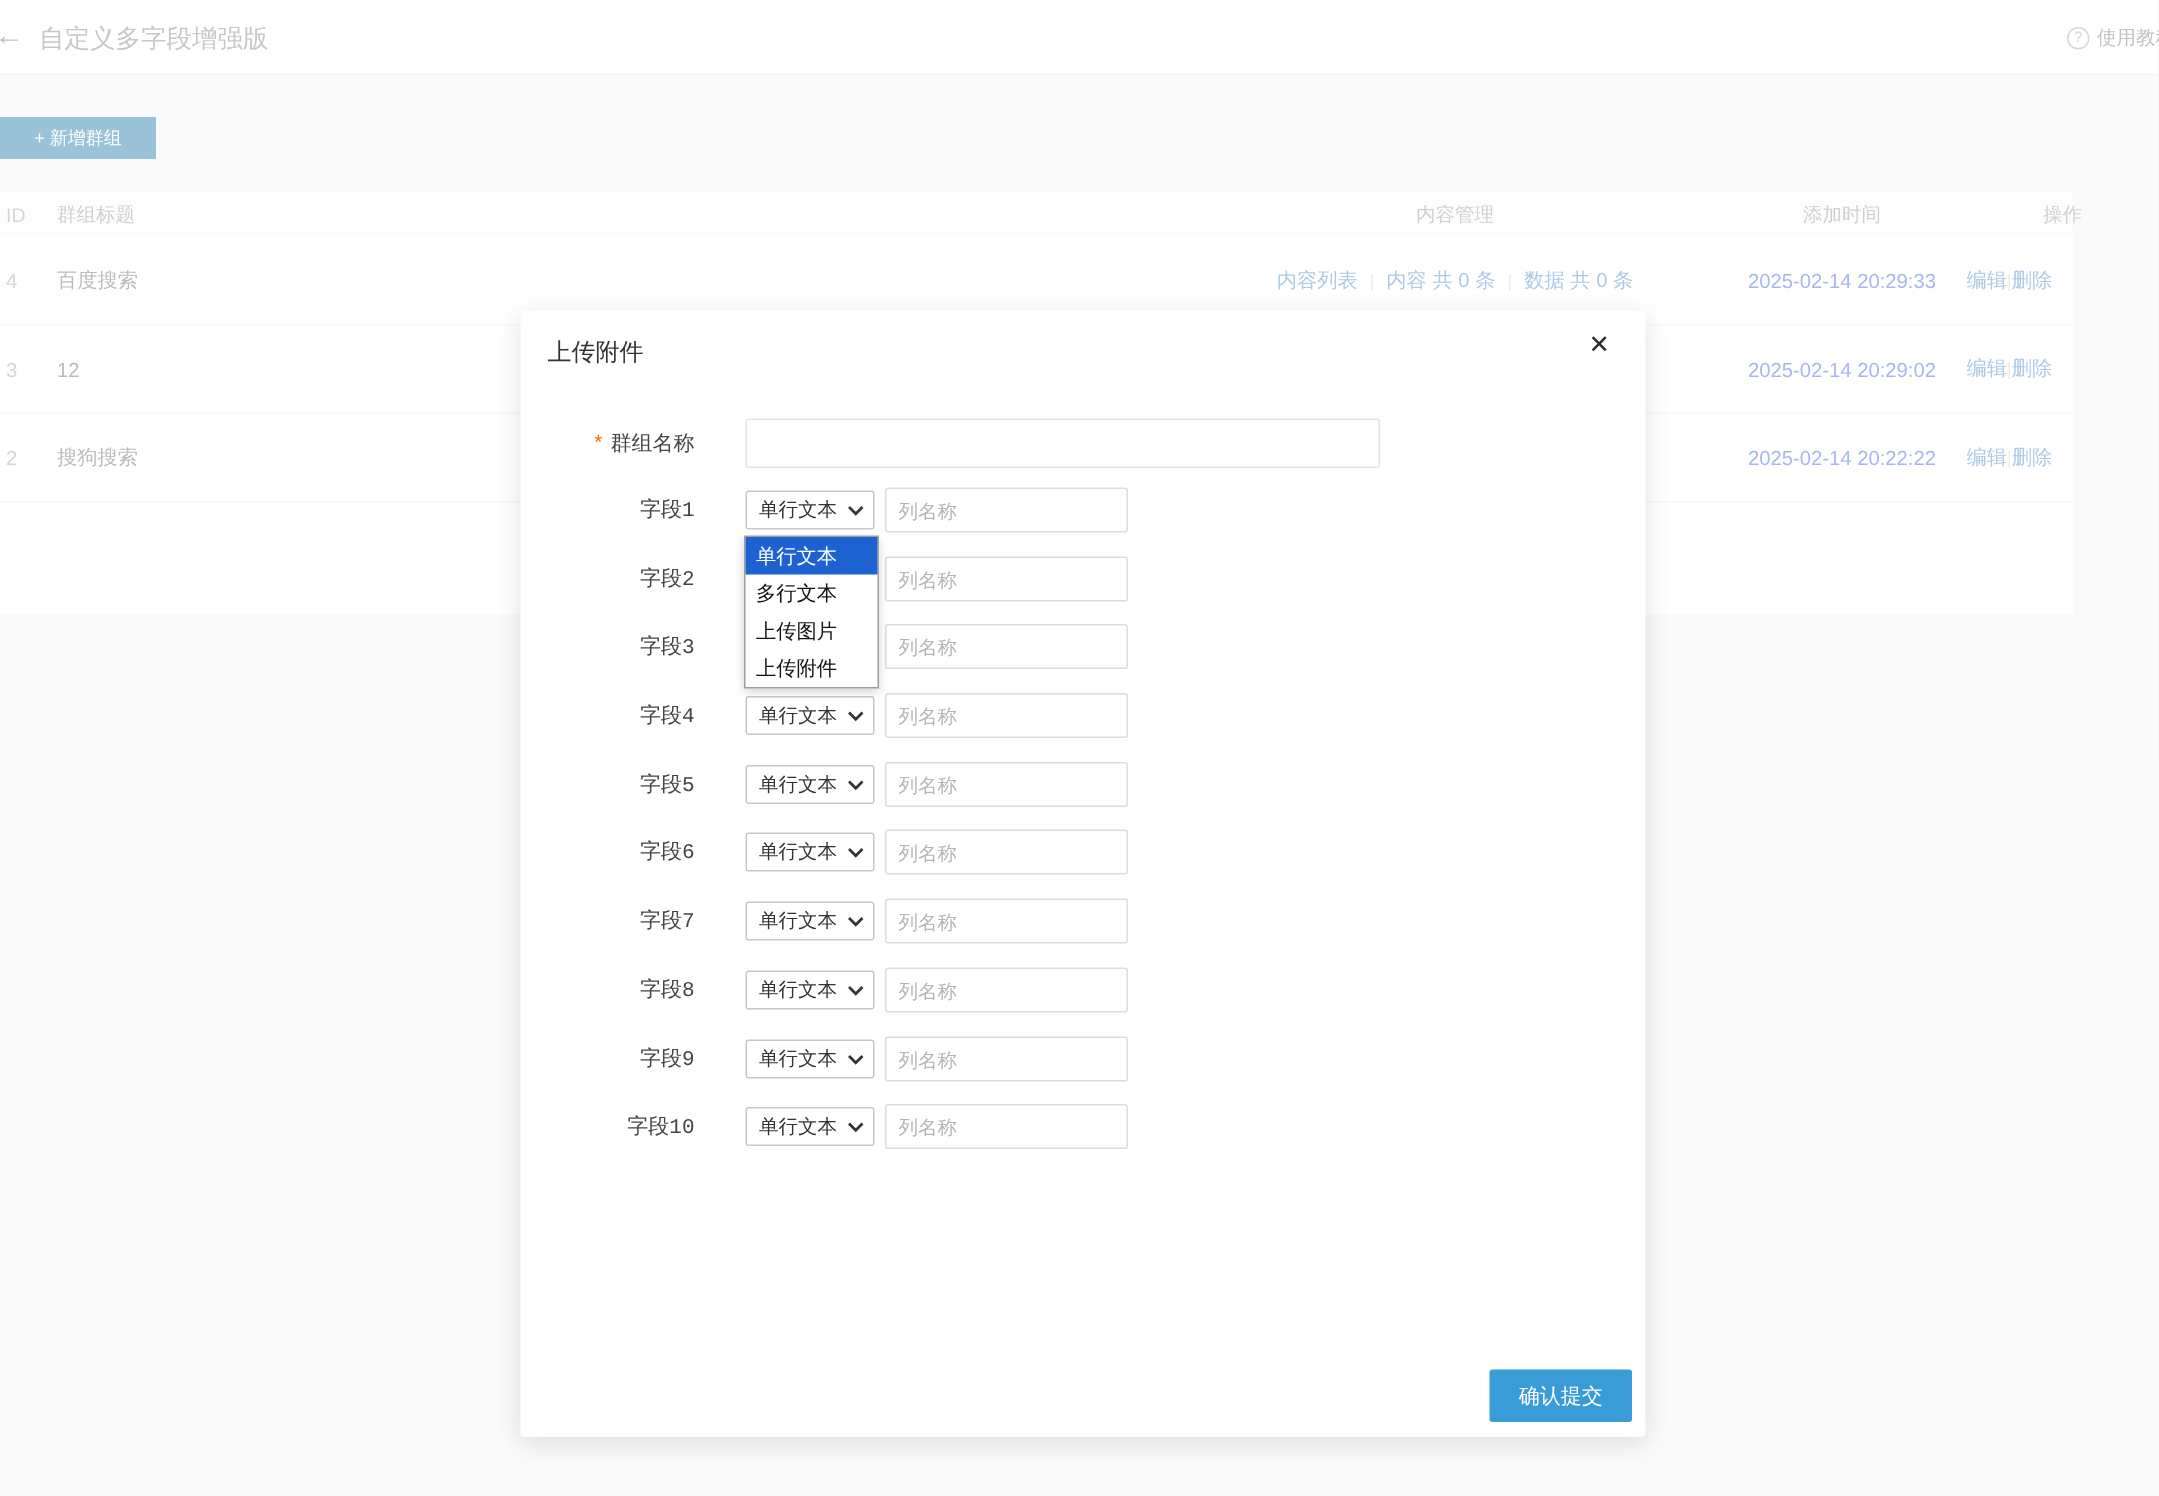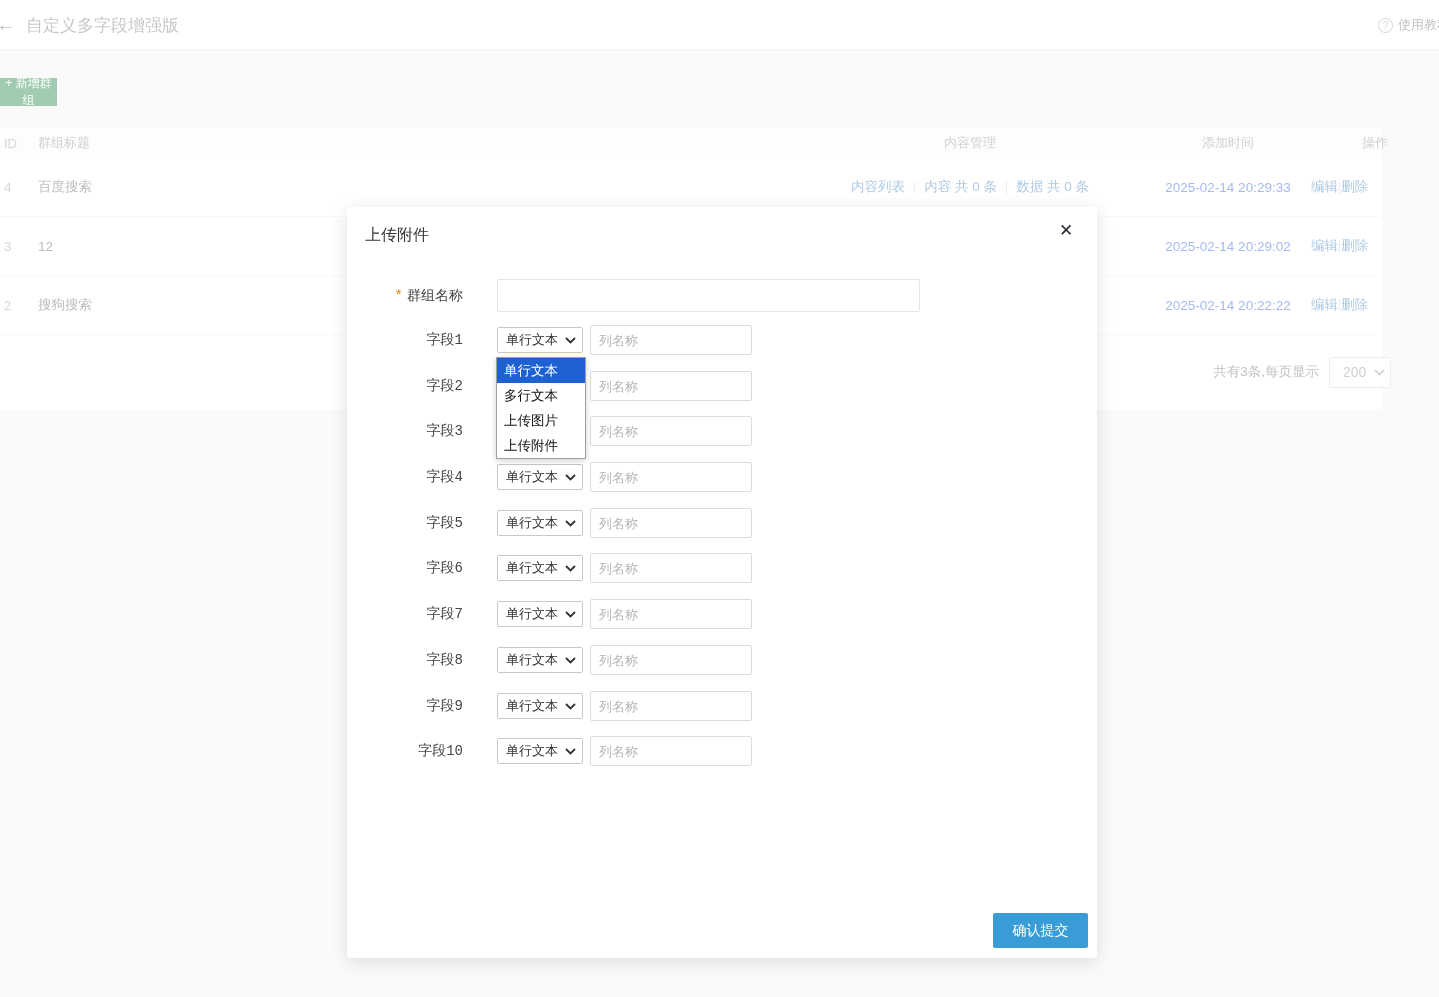--- a/index.html
+++ b/index.html
@@ -24,22 +24,22 @@
     position:absolute; left:1378px; top:16px; white-space:nowrap;
     font-size:13px; color:#666; display:flex; align-items:center; gap:5px; cursor:pointer;
   }
   .help-circle {
     display:inline-flex; align-items:center; justify-content:center;
     width:15px; height:15px; border:1px solid #999; border-radius:50%;
     font-size:10px; color:#999;
   }
   
   .add-btn {
-    position:absolute; left:0; top:78px; width:57px; height:28px;
-    background:#15803d; color:#fff; font-size:12px; border:none; cursor:pointer;
+    position:absolute; left:0; top:78px; width:104px; height:28px;
+    background:#0369a1; color:#fff; font-size:12px; border:none; cursor:pointer;
     display:flex; align-items:center; justify-content:center;
     font-family:inherit;
   }
   
   .table-wrap {
     position:absolute; left:0; top:128px; width:1382px; height:282px; background:#fff;
   }
   .trow {
     display:grid; grid-template-columns:38px 757px 350px 166px 128px;
     align-items:center;
@@ -189,29 +189,20 @@
       <span class="tlink">数据 共 0 条</span>
     </div>
     <div class="cell-center cell-time">2025-02-14 20:22:22</div>
     <div class="cell-ops">
       <span class="tlink">编辑</span>
       <span class="sep">|</span>
       <span class="tlink">删除</span>
     </div>
   </div>
 
-  <div class="pagination">
-    <span class="page-summary">共有3条,每页显示</span>
-    <div class="page-size-select">
-      <span>200</span>
-      <svg class="chev" width="11" height="7" viewBox="0 0 11 7">
-          <polyline points="1,1 5.5,5.5 10,1" fill="none" stroke="#888" stroke-width="1.6"></polyline>
-        </svg>
-    </div>
-  </div>
 </div>
 
 <div class="mask"></div>
 
 <div class="modal">
   <div class="modal-title">上传附件</div>
   <span class="modal-close">✕</span>
 
   <div class="name-row">
     <span class="form-label"><span class="req-mark">*</span><span>群组名称</span></span>

